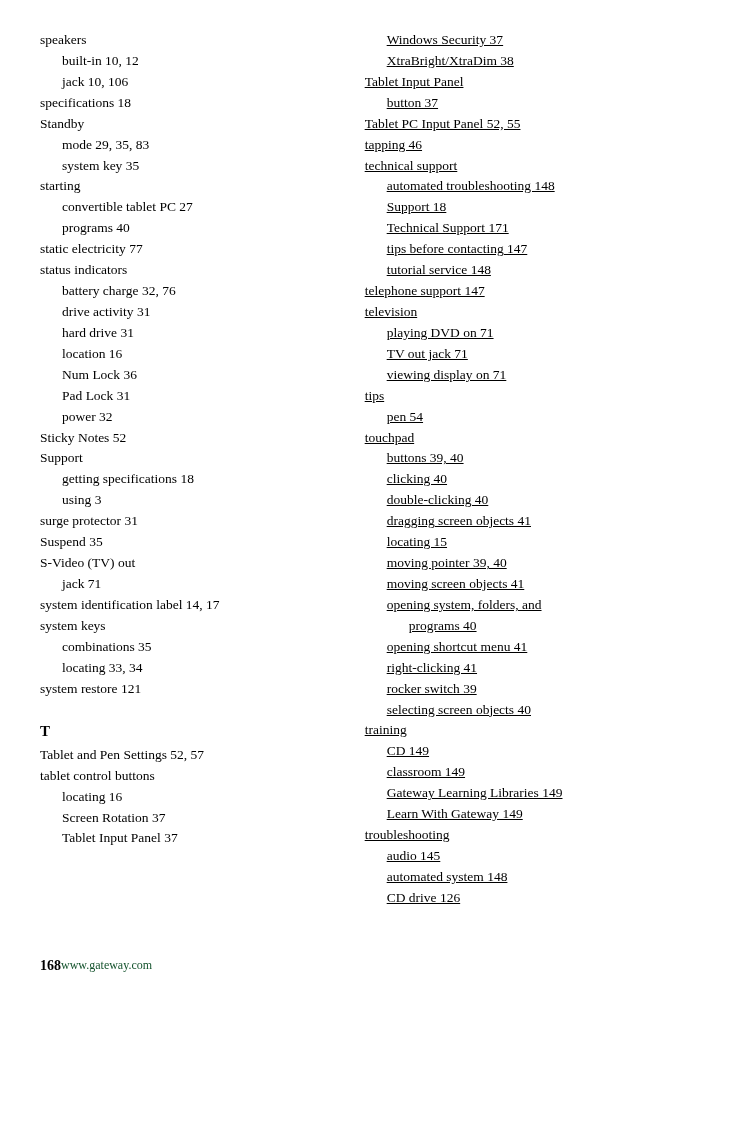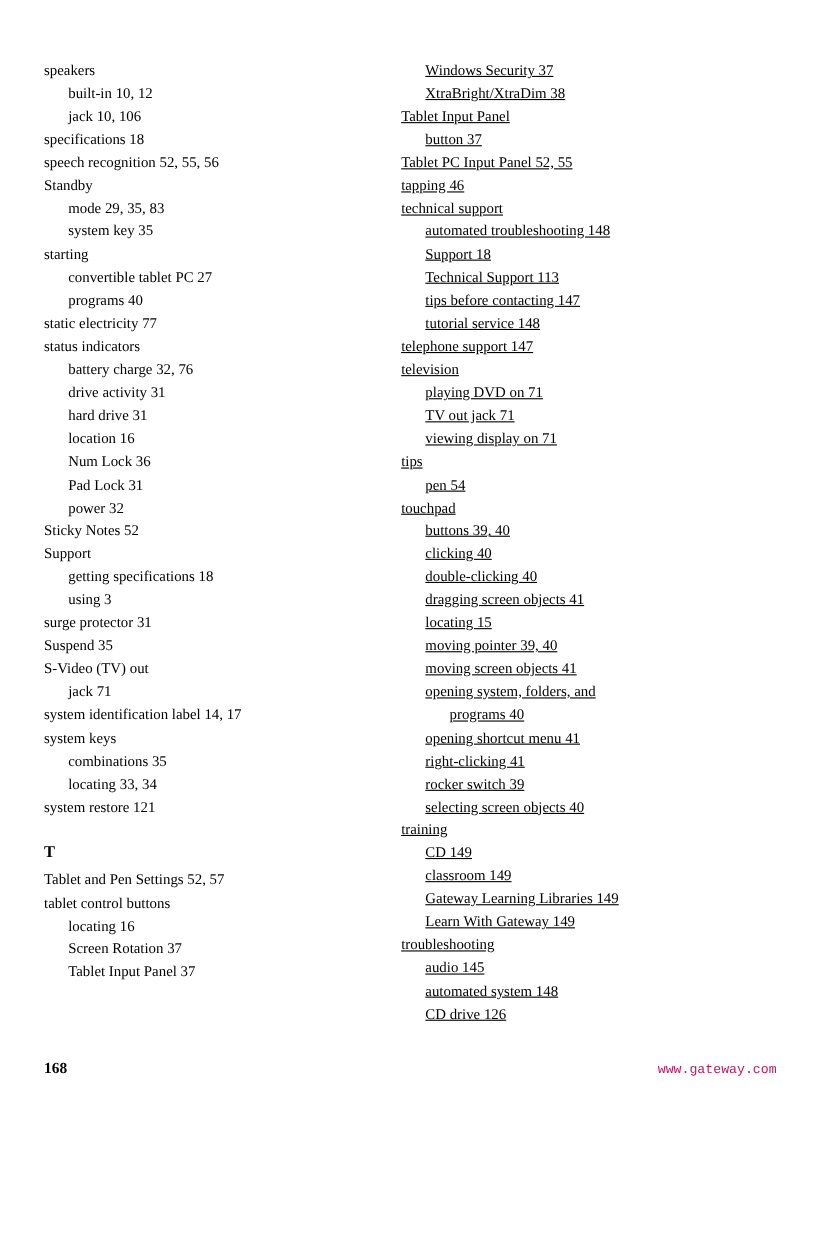--- a/index.html
+++ b/index.html
@@ -15,21 +15,20 @@
       font-family: 'Times New Roman', Times, serif;
       font-size: 13.5px;
       color: #000000;
       padding: 30px 40px 40px 40px;
     }
 
     .page-content {
       display: flex;
       gap: 0px;
       width: 100%;
-      margin-top: 24px;
     }
 
     .left-column {
       width: 48%;
       padding-right: 10px;
     }
 
     .right-column {
       width: 52%;
       padding-left: 5px;
@@ -56,49 +55,46 @@
 
     .section-letter {
       font-weight: bold;
       font-size: 15px;
       margin-top: 10px;
       margin-bottom: 2px;
     }
 
     .page-footer {
       display: flex;
-      justify-content: space-between;
       align-items: center;
-      margin-top: 26px;
+      margin-top: 44px;
       border-top: none;
       padding-top: 5px;
     }
 
     .page-number {
       font-weight: bold;
       font-size: 14px;
     }
 
     .website {
       font-size: 12px;
-      color: #be185d;
-      font-family: Liberation Mono, monospace;
+      color: #14532d;
     }
   </style>
 </head>
 <body>
 
 <div>
   <div class="page-content">
     <div class="left-column" id="left-col">
         <div class="main-entry index-entry">speakers</div>
         <div class="sub-entry index-entry">built-in  10,  12</div>
         <div class="sub-entry index-entry">jack  10,  106</div>
         <div class="main-entry index-entry">specifications  18</div>
-        <div class="main-entry index-entry">speech recognition  52,  55,  56</div>
         <div class="main-entry index-entry">Standby</div>
         <div class="sub-entry index-entry">mode  29,  35,  83</div>
         <div class="sub-entry index-entry">system key  35</div>
         <div class="main-entry index-entry">starting</div>
         <div class="sub-entry index-entry">convertible tablet PC  27</div>
         <div class="sub-entry index-entry">programs  40</div>
         <div class="main-entry index-entry">static electricity  77</div>
         <div class="main-entry index-entry">status indicators</div>
         <div class="sub-entry index-entry">battery charge  32,  76</div>
         <div class="sub-entry index-entry">drive activity  31</div>
@@ -131,21 +127,21 @@
     <div class="right-column" id="right-col">
         <div class="sub-entry index-entry">Windows Security  37</div>
         <div class="sub-entry index-entry">XtraBright/XtraDim  38</div>
         <div class="main-entry index-entry">Tablet Input Panel</div>
         <div class="sub-entry index-entry">button  37</div>
         <div class="main-entry index-entry">Tablet PC Input Panel  52,  55</div>
         <div class="main-entry index-entry">tapping  46</div>
         <div class="main-entry index-entry">technical support</div>
         <div class="sub-entry index-entry">automated troubleshooting  148</div>
         <div class="sub-entry index-entry">Support  18</div>
-        <div class="sub-entry index-entry">Technical Support  113</div>
+        <div class="sub-entry index-entry">Technical Support  171</div>
         <div class="sub-entry index-entry">tips before contacting  147</div>
         <div class="sub-entry index-entry">tutorial service  148</div>
         <div class="main-entry index-entry">telephone support  147</div>
         <div class="main-entry index-entry">television</div>
         <div class="sub-entry index-entry">playing DVD on  71</div>
         <div class="sub-entry index-entry">TV out jack  71</div>
         <div class="sub-entry index-entry">viewing display on  71</div>
         <div class="main-entry index-entry">tips</div>
         <div class="sub-entry index-entry">pen  54</div>
         <div class="main-entry index-entry">touchpad</div>

